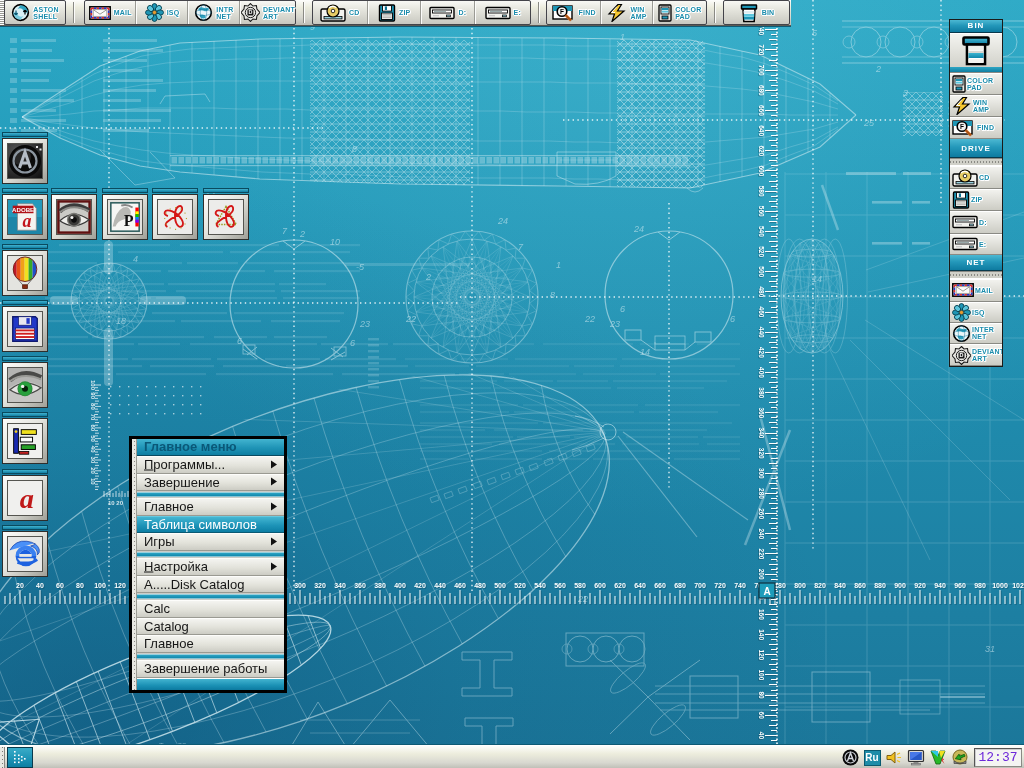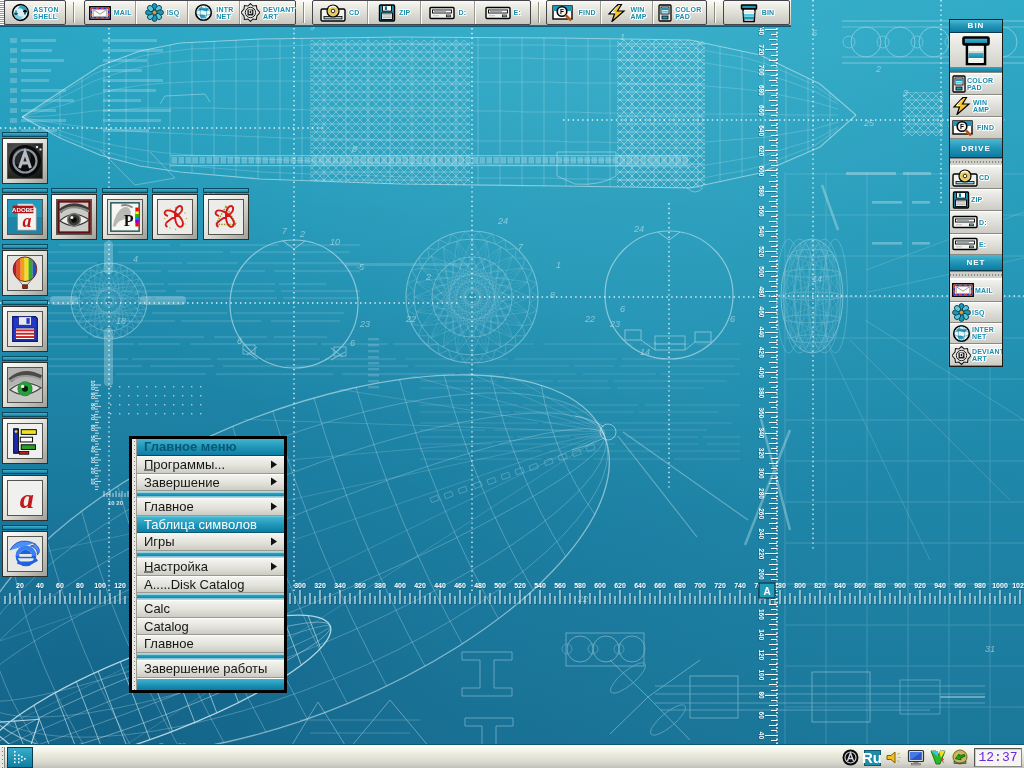--- a/index.html
+++ b/index.html
@@ -58,21 +58,21 @@
 
 #taskbar{position:absolute;left:0;top:745px;width:1024px;height:23px;
  background:linear-gradient(180deg,#fdfdfb 0%,#ededdd 35%,#d8d8d0 75%,#c0c0b8 100%);
  border-top:1px solid #fff;box-shadow:0 -1px 0 #0e5a74}
 .tkhandle{position:absolute;left:0;top:1px;width:5px;height:21px;background:#e8e8e2;
  background-image:repeating-linear-gradient(0deg,#7a7a74 0 1px,transparent 1px 4px);background-size:1px 100%;background-position:2px 0;background-repeat:no-repeat;border-right:1px solid #8a8a84}
 .tkbtn{position:absolute;left:7px;top:1px;width:26px;height:21px;border:1px solid #0a3a4c;
  background:linear-gradient(180deg,#3aacc8 0%,#1e94b6 55%,#0e7ea2 100%);display:flex;align-items:center;justify-content:center}
 .tray{position:absolute;right:2px;top:1px;height:21px;display:flex;align-items:center}
 .tri{width:22px;height:21px;display:flex;align-items:center;justify-content:center}
-.ru{width:17px;height:16px;background:#1e8ca8;color:#fff;font-size:15px;font-weight:bold;
+.ru{width:17px;height:16px;background:#1e8ca8;color:#fff;font-size:10px;font-weight:bold;
  display:flex;align-items:center;justify-content:center;border:1px solid #0a5a70}
 .clock{width:48px;height:19px;margin-left:3px;border:1px solid #8a8a84;border-top-color:#555;border-left-color:#555;
  background:#f4f4f2;display:flex;align-items:center;justify-content:center;box-shadow:inset 1px 1px 0 #ccc}
 .clock span{font-family:"Liberation Mono",monospace;font-size:13px;font-weight:normal;color:#6d28d9;letter-spacing:0px}
 </style></head>
 <body>
 <div id="screen">
 <svg id="bg" width="1024" height="768" viewBox="0 0 1024 768">
       <defs>
 <linearGradient id="base" x1="0" y1="0" x2="0" y2="1">

